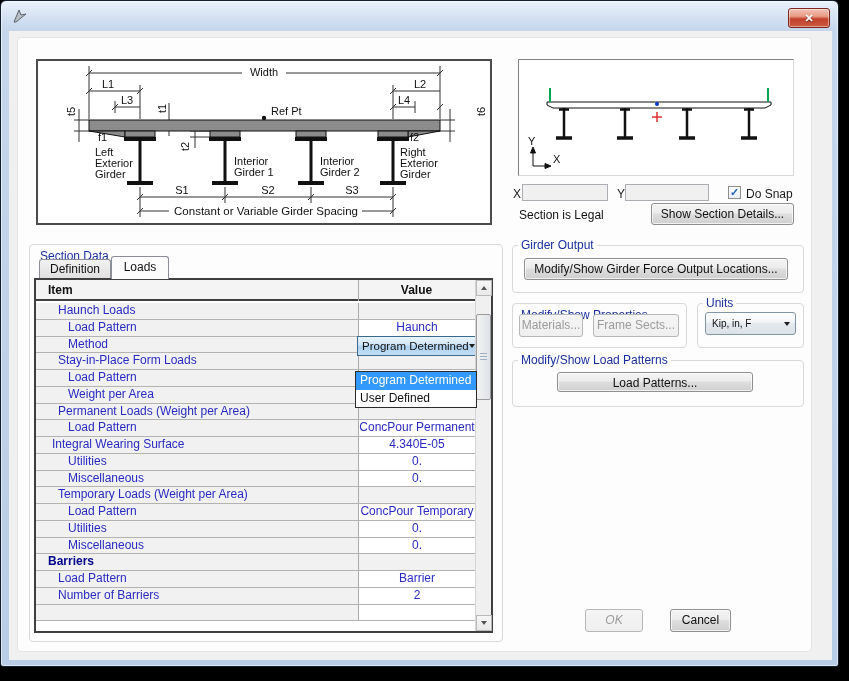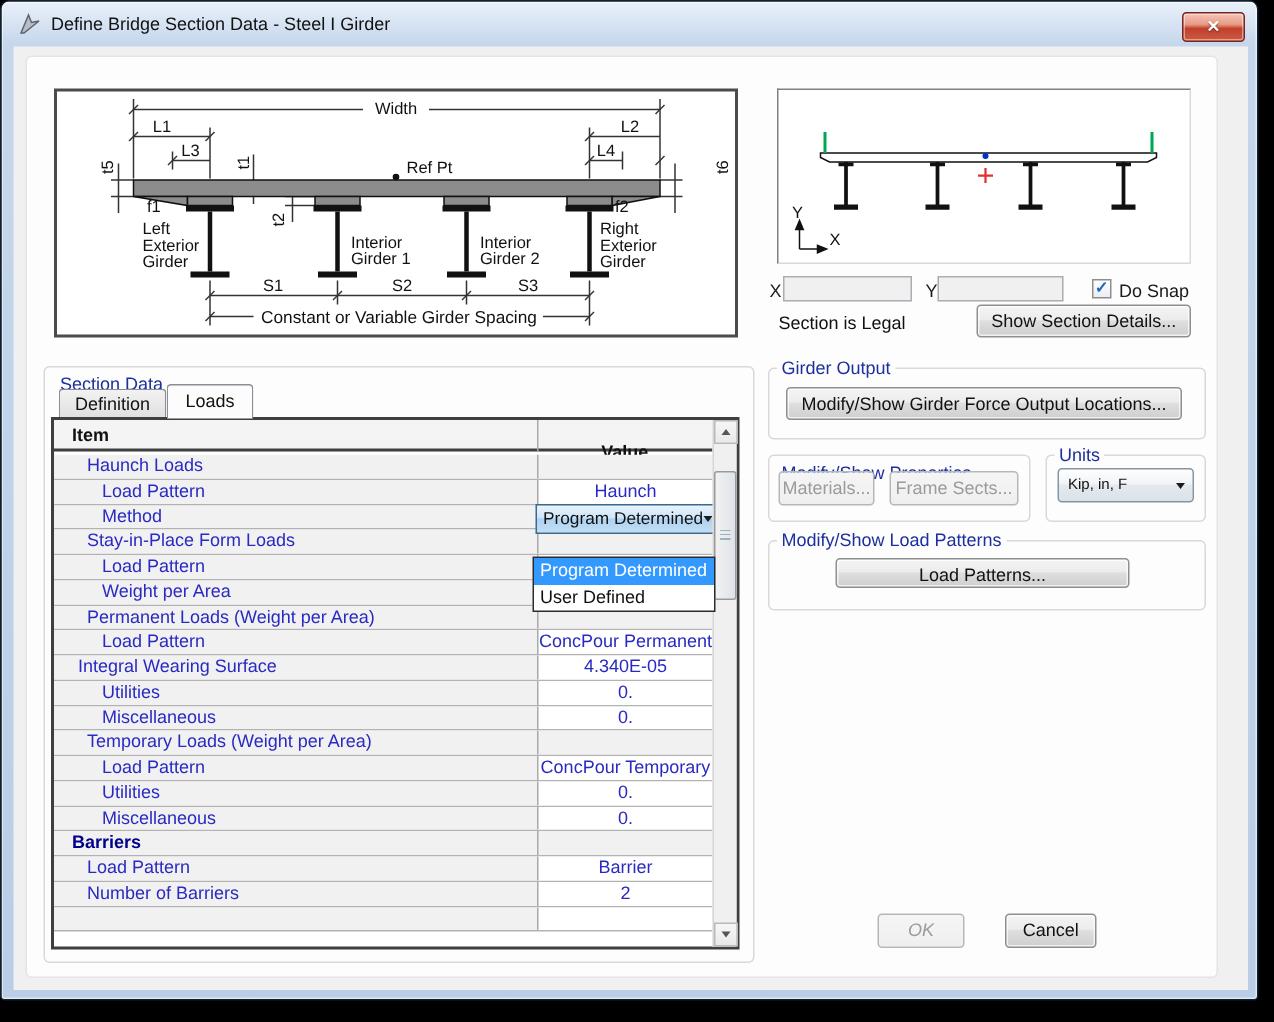--- a/index.html
+++ b/index.html
@@ -42,21 +42,21 @@
   .tab { position:absolute; font-size:12px; color:#111; text-align:center;
     border:1px solid #8b8e97; border-bottom:none; border-radius:3px 3px 0 0; }
   .tab.inactive { background:linear-gradient(#f2f2f2,#e0e0e0); }
   .tab.active { background:#fcfcfc; z-index:3; }
   
   .stable { position:absolute; left:33px; top:277px; width:459px; height:355px;
     background:#fff; border:2px solid #3f3f3f; z-index:2; }
   .thead { position:absolute; left:0; top:0; right:16px; height:21px; background:#f4f4f4;
     border-bottom:2px solid #3f3f3f; font-size:12px; font-weight:bold; color:#111; }
   .thead .h-item { position:absolute; left:12px; top:3px; }
-  .thead .h-value { position:absolute; left:322px; width:117px; top:14px; text-align:center; }
+  .thead .h-value { position:absolute; left:322px; width:117px; top:3px; text-align:center; }
   .thead-div { position:absolute; left:322px; top:0; width:1px; height:21px; background:#aaa; }
   .tbody { position:absolute; left:0; top:23px; right:16px; bottom:0; overflow:hidden; }
   .trow { display:flex; height:16.75px; border-bottom:1px solid #b3b3b3; font-size:12px; }
   .cell-item { flex:1 1 auto; background:#f1f1f1; color:#2a2ac2; line-height:15.5px; white-space:nowrap; overflow:hidden; }
   .trow.bold .cell-item { font-weight:bold; color:#00008b; }
   .cell-value { width:117px; flex:0 0 117px; background:#f1f1f1; border-left:1px solid #aaa;
     color:#2a2ac2; text-align:center; line-height:15.5px; position:relative; white-space:nowrap; }
   .cell-value.white { background:#fff; }
   
   .method-combo { position:absolute; left:-2px; top:-1px; width:120px; height:20px; display:flex; align-items:center;
@@ -84,21 +84,20 @@
   .footer-note { position:absolute; font-size:12px; color:#111; }
 </style>
 </head>
 <body>
 
 <div class="window">
   <div class="titlebar">
     <svg class="app-icon" viewBox="0 0 16 16">
       <path d="M2 14 L7 2 L9 7 L14 6 L4 14 Z" fill="#b8bec6" stroke="#5d646d" stroke-width="1"></path>
     </svg>
-    <div class="title-text">Define Bridge Section Data - Steel I Girder</div>
     <div class="close-btn">
       <span>✕</span>
     </div>
   </div>
 
   <div class="dialog-body"></div>
   <div class="inner-panel"></div>
 
   <div class="diagram-box">
     <svg width="452" height="162" viewBox="0 0 452 162">

